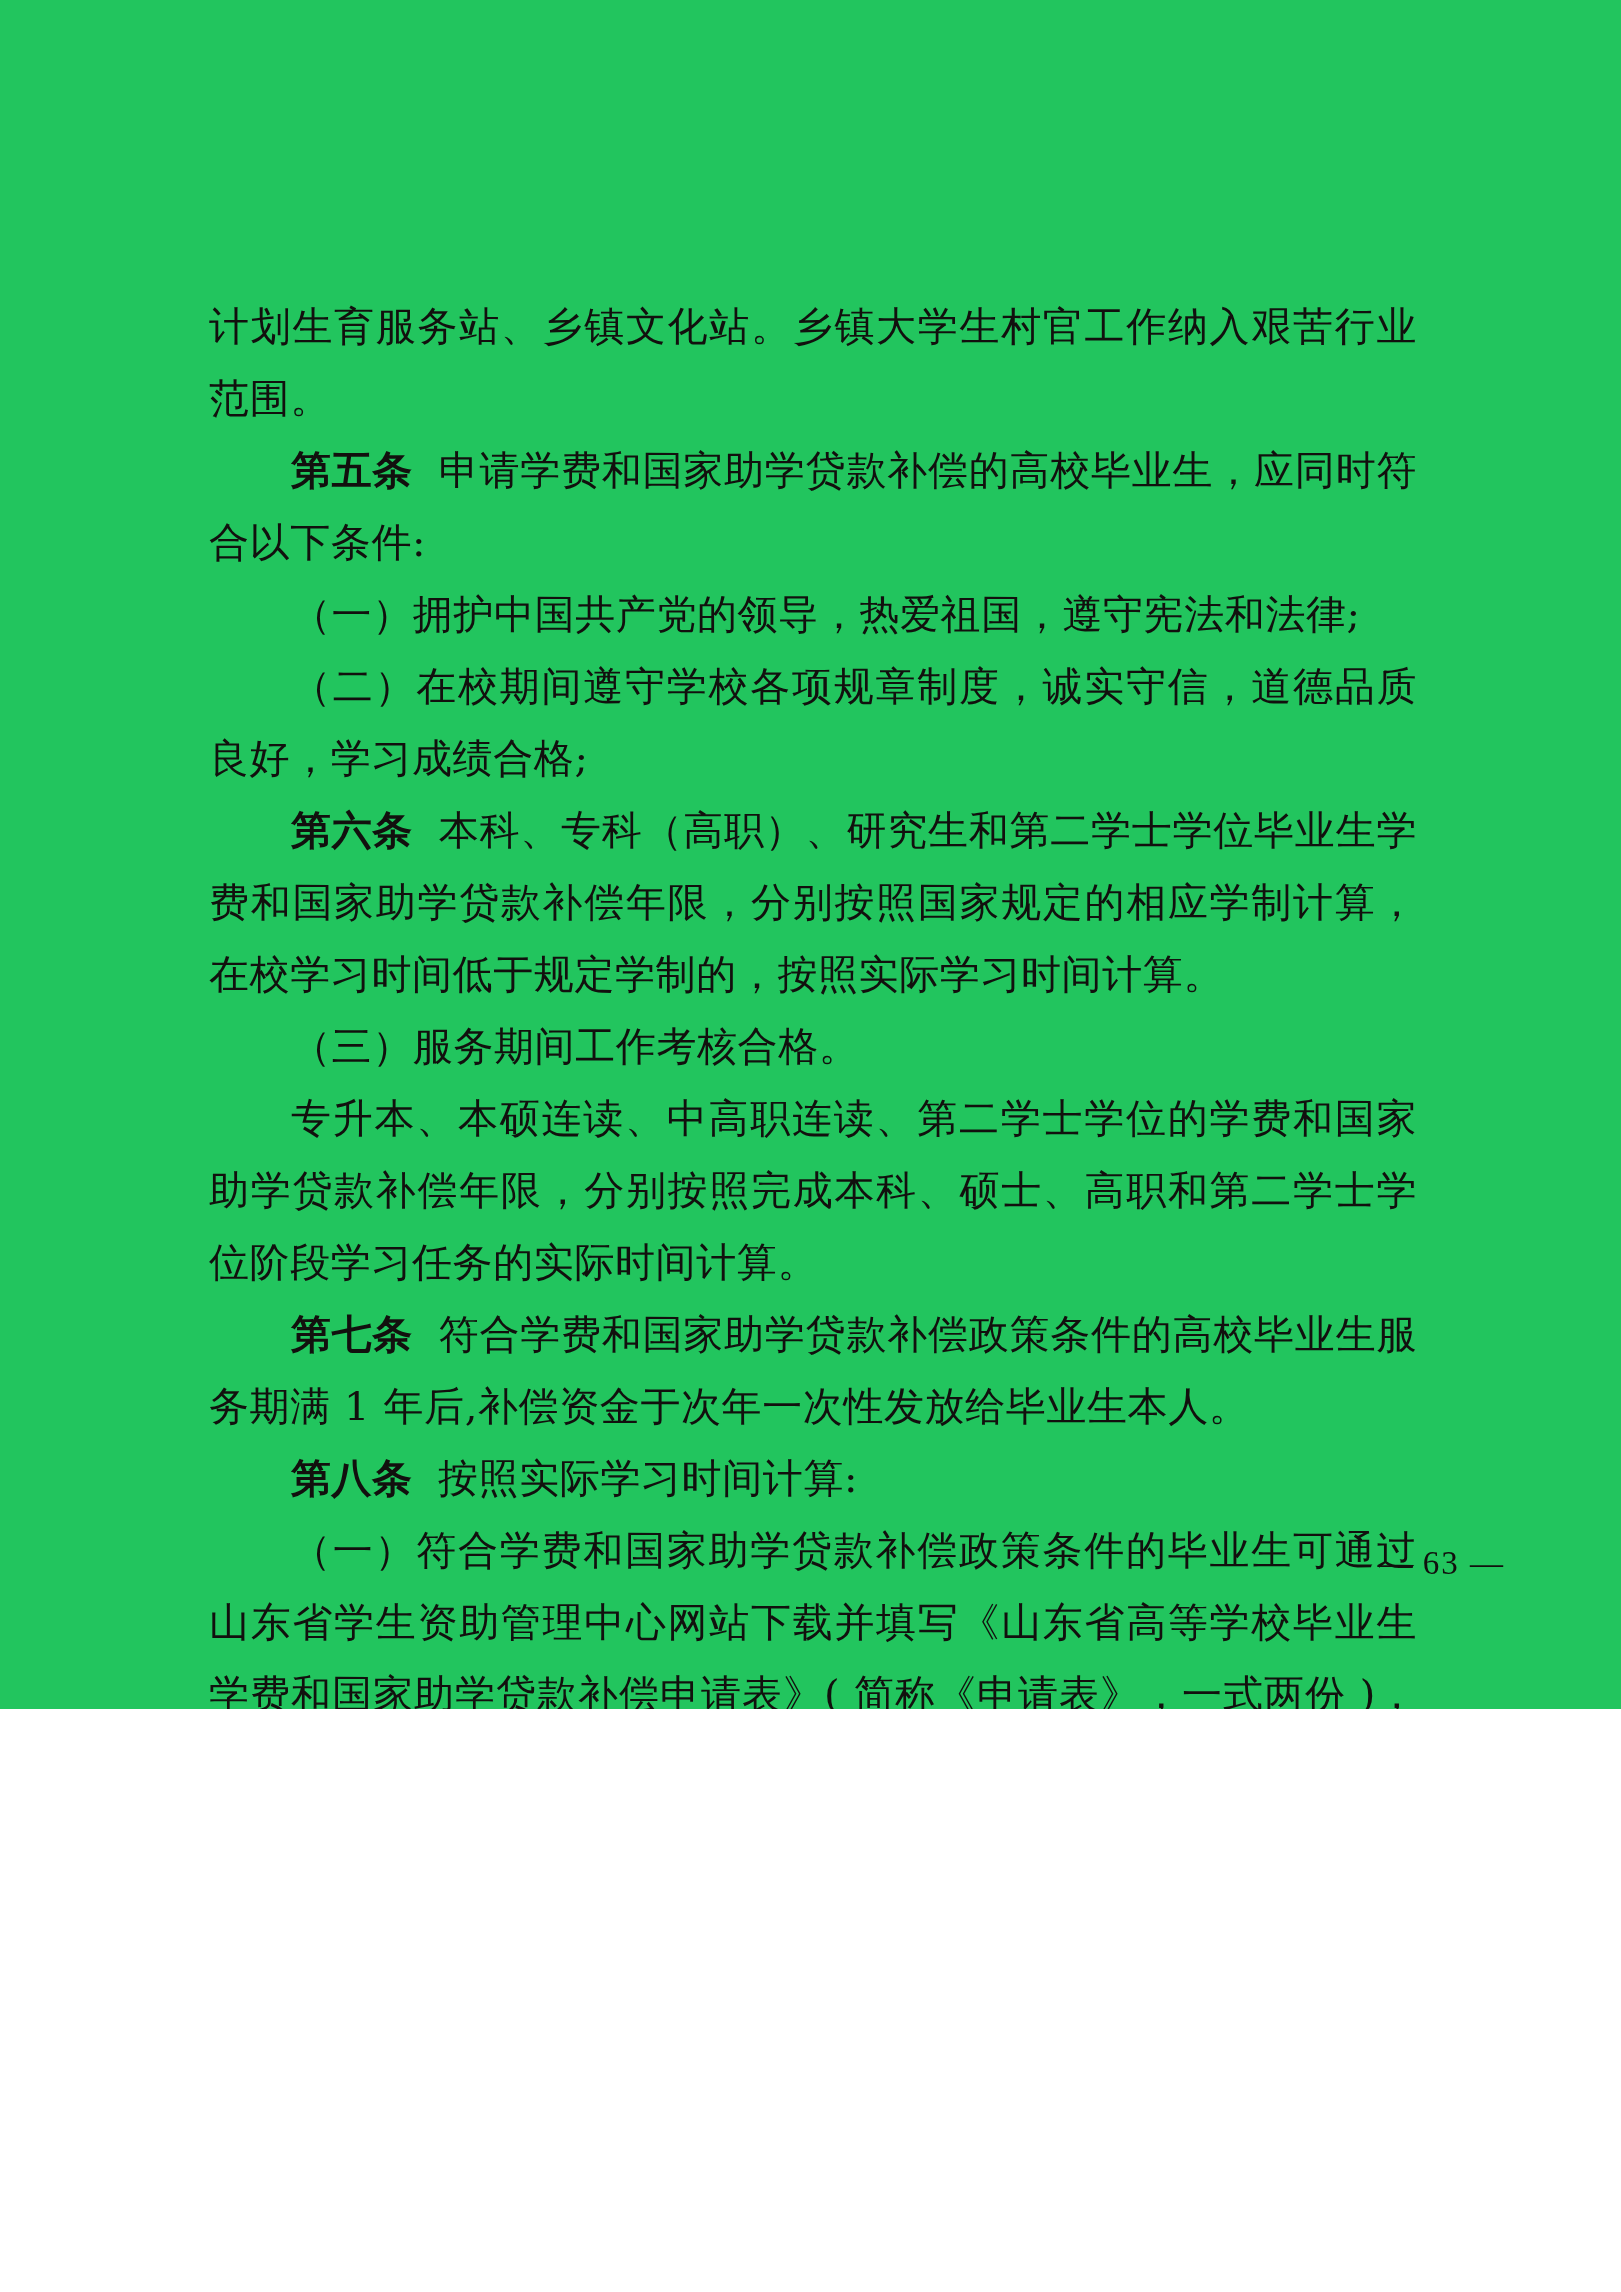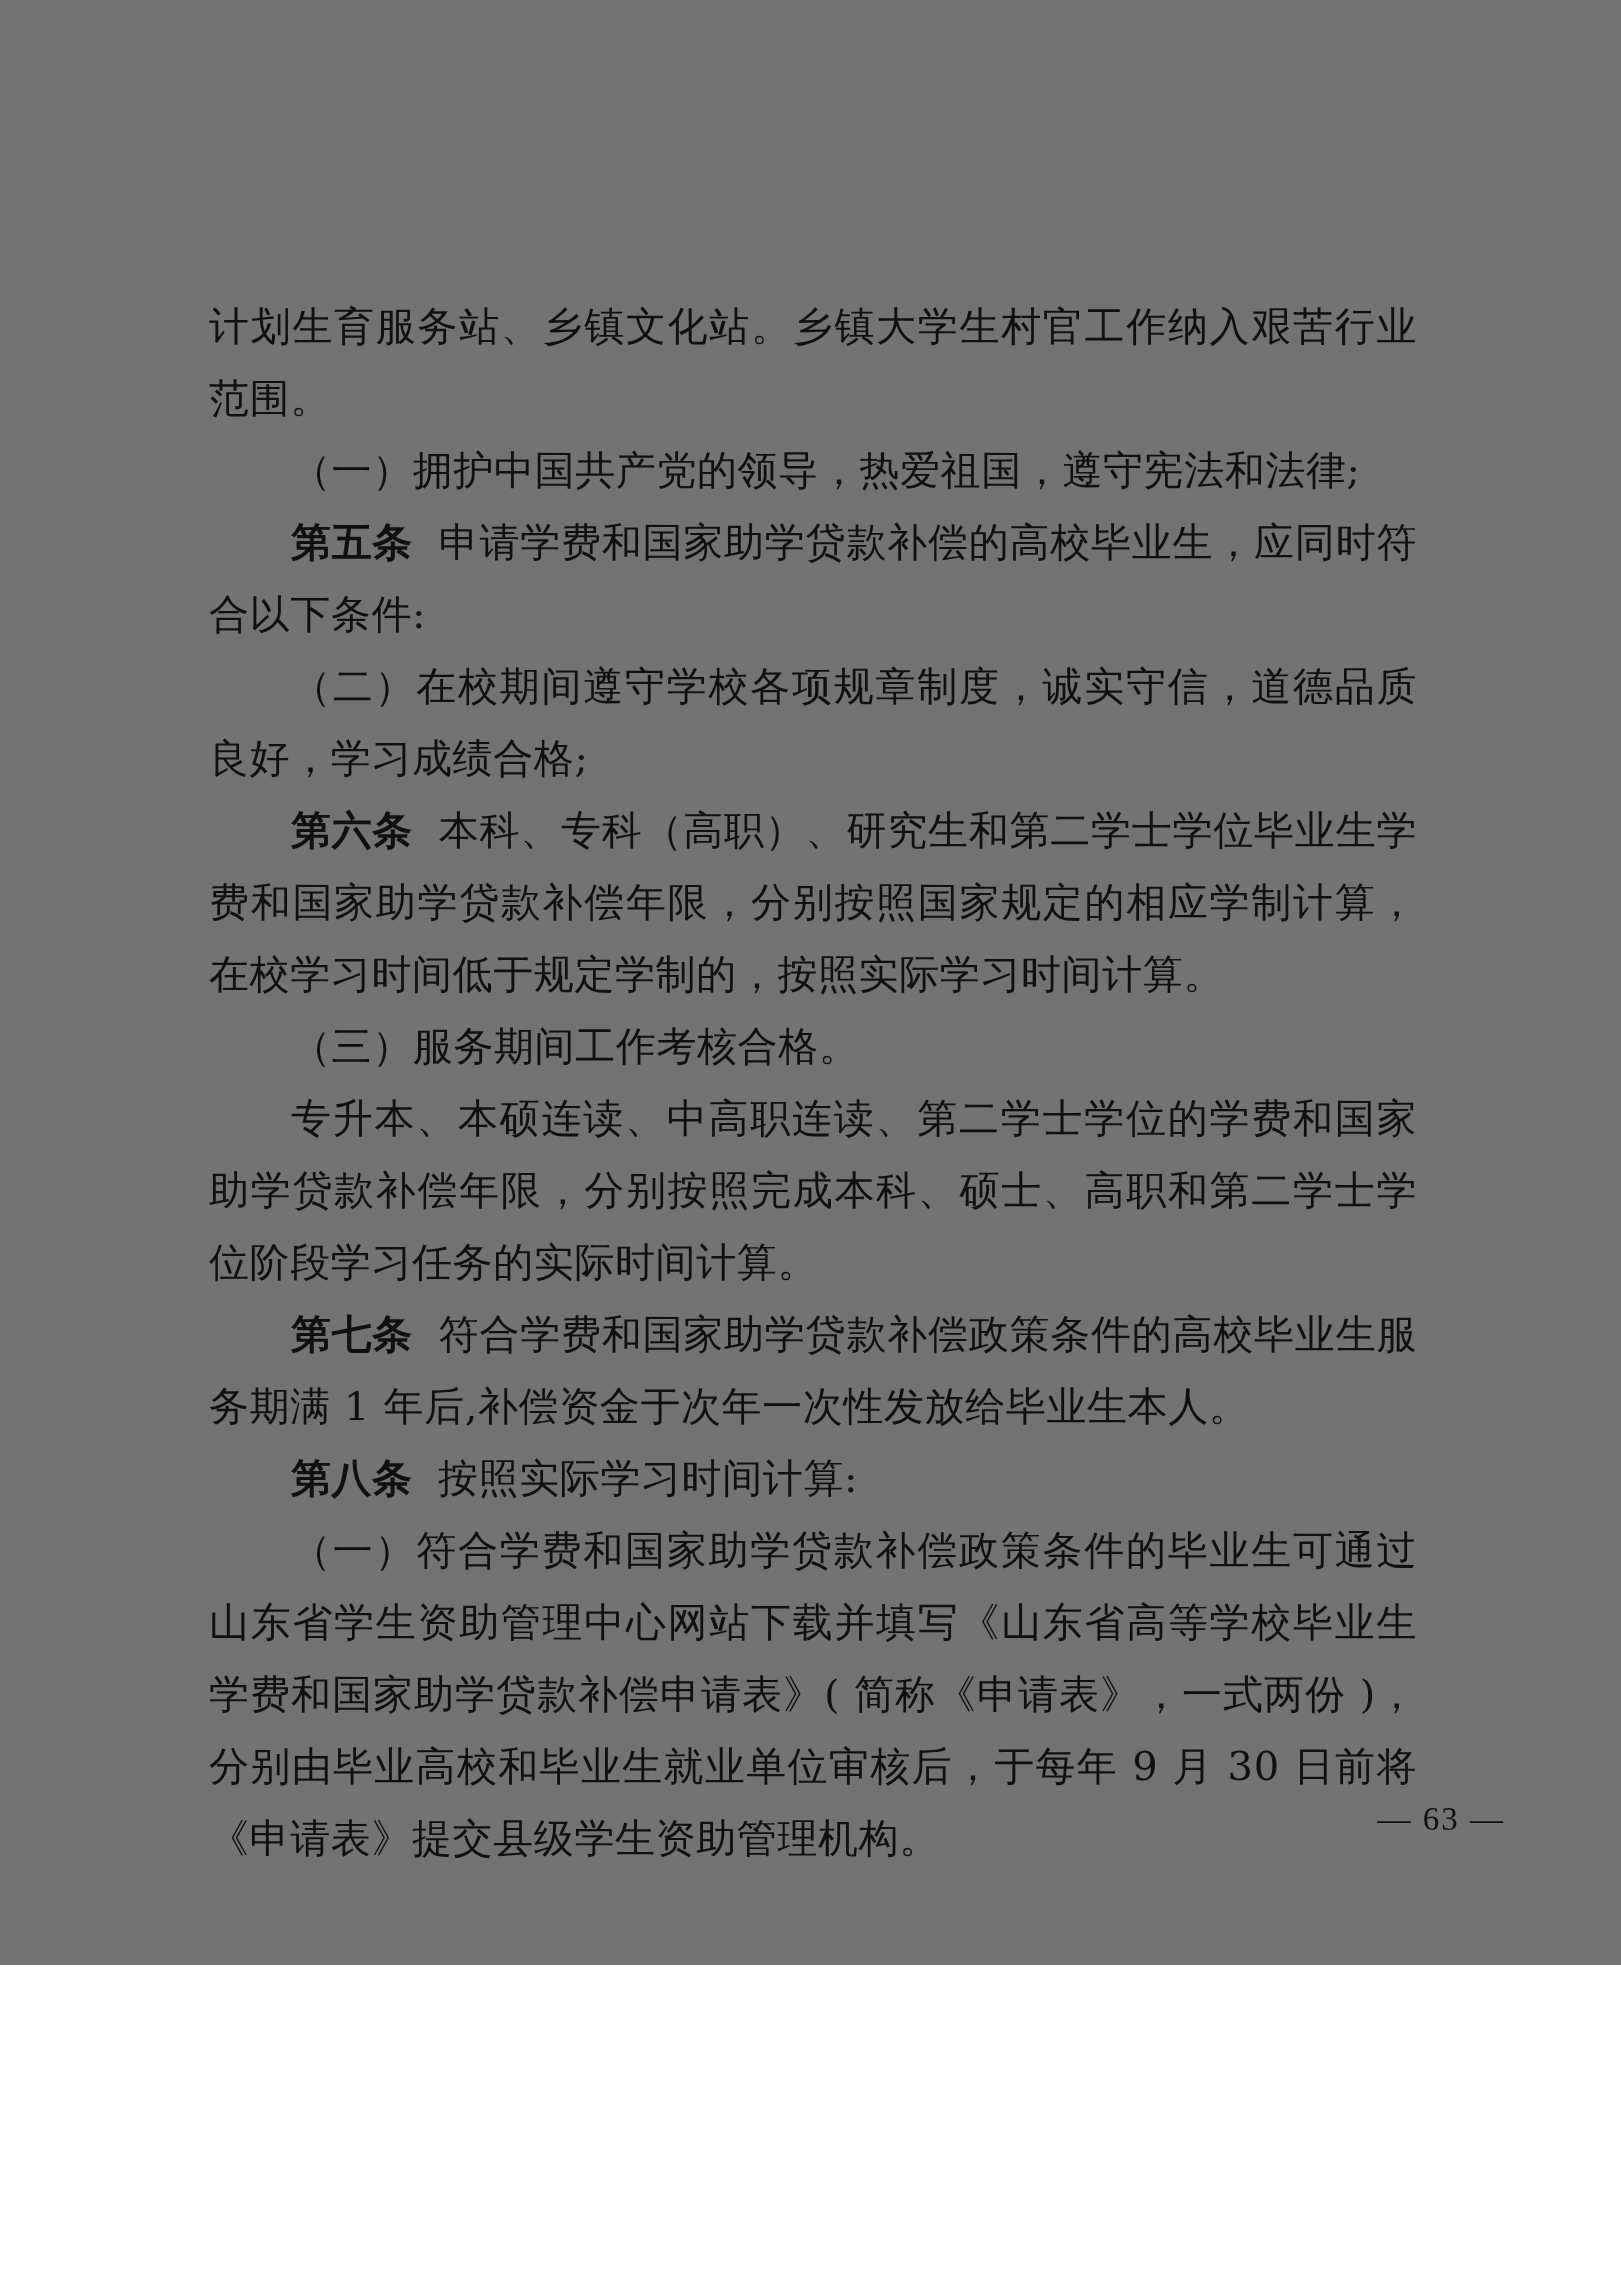--- a/index.html
+++ b/index.html
@@ -6,22 +6,22 @@
     margin: 0;
     padding: 0;
     background: #ffffff;
   }
   body {
     font-family: "DejaVu Sans", sans-serif;
   }
   .page {
     position: relative;
     width: 1621px;
-    height: 1965px;
-    background: #737373;
+    height: 1709px;
+    background: #22c55e;
     overflow: hidden;
     box-sizing: border-box;
   }
   .doc-body {
     position: absolute;
     left: 209px;
     top: 290px;
     width: 1208px;
   }
   .para {
@@ -64,25 +64,25 @@
 
 <div class="page">
 
   <div class="doc-body">
 
     <p class="para">
       <span>计划生育服务站、乡镇文化站。乡镇大学生村官工作纳入艰苦行业范围。</span>
     </p>
 
     <p class="para indent">
-      <span>（一）拥护中国共产党的领导，热爱祖国，遵守宪法和法律;</span>
+      <span class="art-label">第五条</span><span class="art-sp"></span><span>申请学费和国家助学贷款补偿的高校毕业生，应同时符合以下条件:</span>
     </p>
 
     <p class="para indent">
-      <span class="art-label">第五条</span><span class="art-sp"></span><span>申请学费和国家助学贷款补偿的高校毕业生，应同时符合以下条件:</span>
+      <span>（一）拥护中国共产党的领导，热爱祖国，遵守宪法和法律;</span>
     </p>
 
     <p class="para indent">
       <span>（二）在校期间遵守学校各项规章制度，诚实守信，道德品质良好，学习成绩合格;</span>
     </p>
 
     <p class="para indent">
       <span class="art-label">第六条</span><span class="art-sp"></span><span>本科、专科（高职）、研究生和第二学士学位毕业生学费和国家助学贷款补偿年限，分别按照国家规定的相应学制计算，在校学习时间低于规定学制的，按照实际学习时间计算。</span>
     </p>
 

